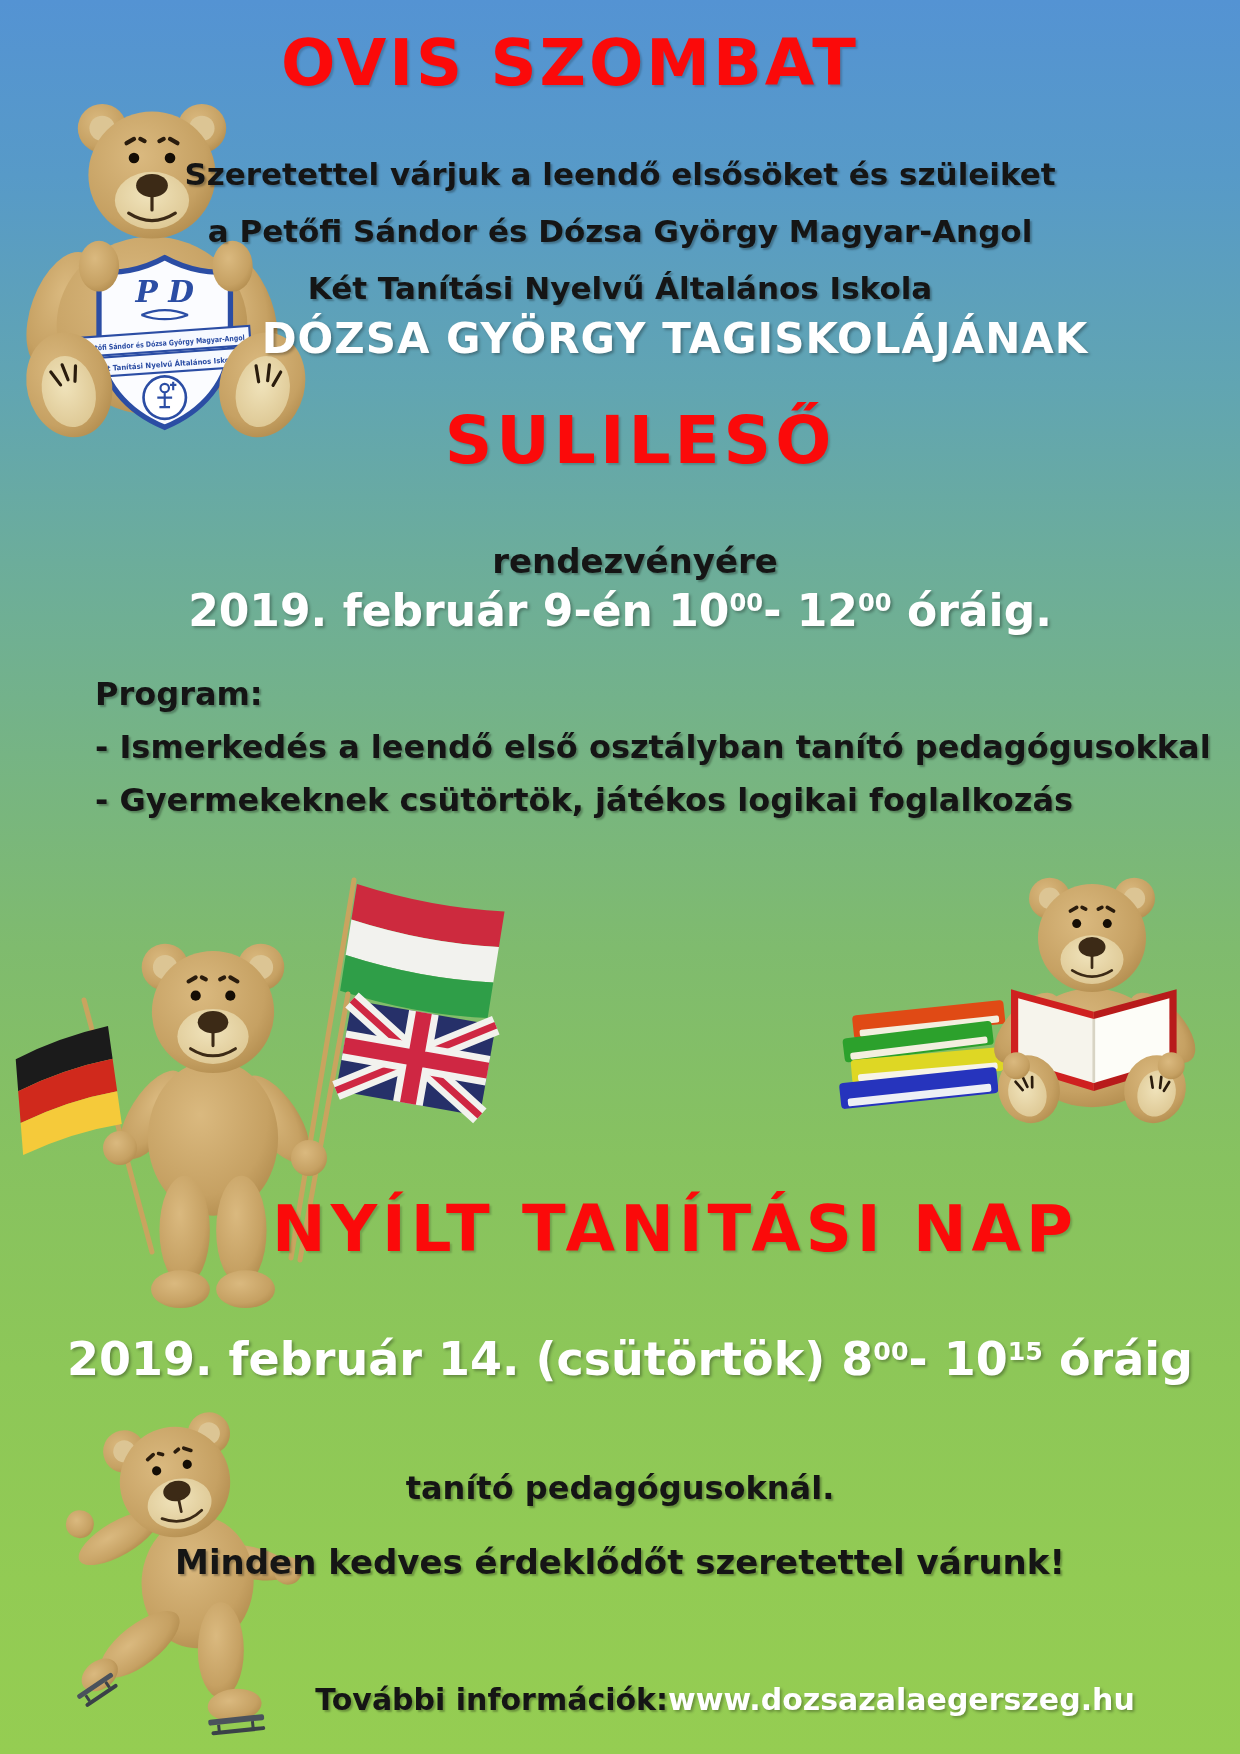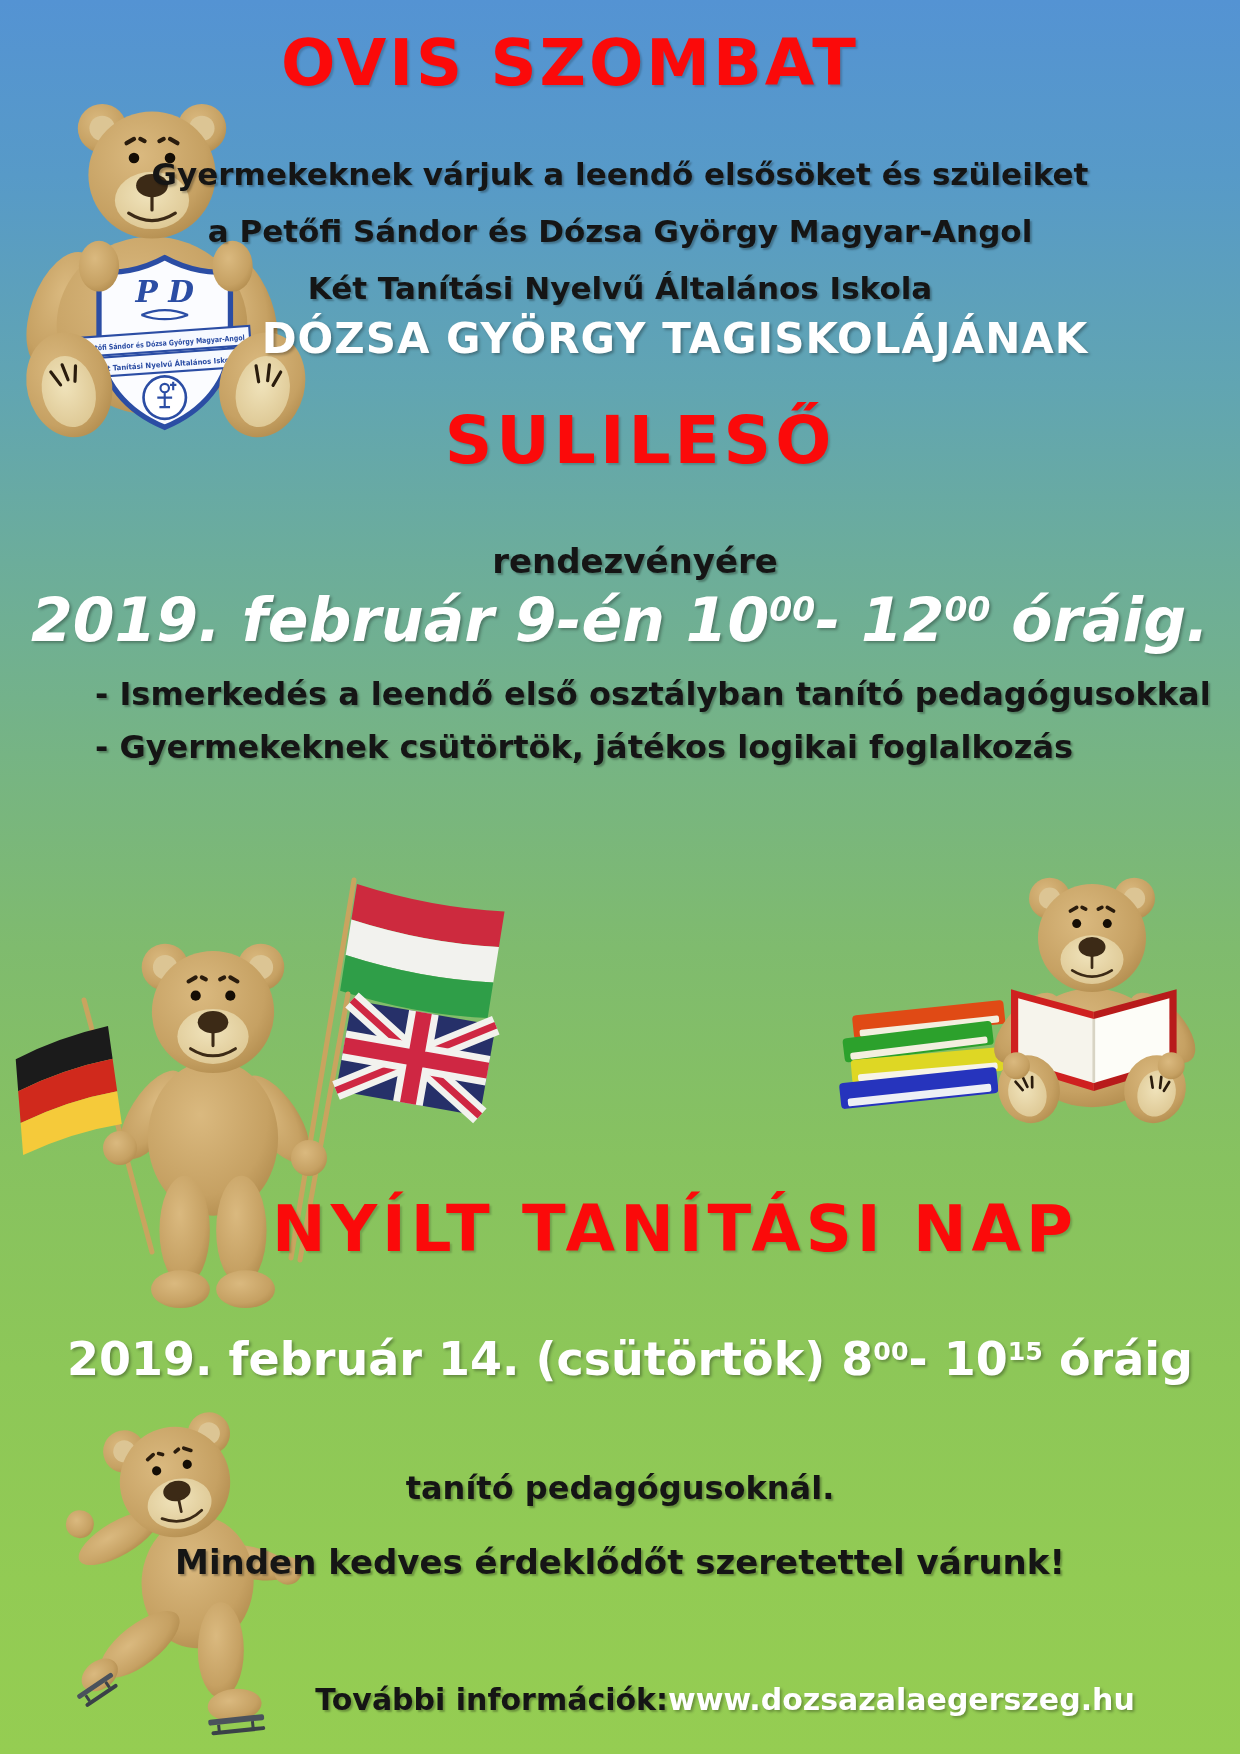--- a/index.html
+++ b/index.html
@@ -13,21 +13,21 @@
   .art { position:absolute; left:0; top:0; }
   .txt { position:absolute; left:0; width:1240px; text-align:center; white-space:nowrap; }
   .black { color:#151515; text-shadow:2px 2px 2px rgba(0,0,0,0.28); }
   .white { color:#ffffff; text-shadow:2px 2px 3px rgba(0,0,0,0.30); }
   .red   { color:#fb0a0a; text-shadow:2px 2px 2px rgba(0,0,0,0.18); }
   .title    { top:26px;  font-size:64px; letter-spacing:3px; transform:translateX(-50px); }
   .intro    { top:146px; font-size:31px; line-height:57px; }
   .branch   { top:314px; font-size:42px; transform:translateX(55px); letter-spacing:1px; }
   .sulileso { top:402px; font-size:66px; letter-spacing:4px; transform:translateX(20px); }
   .rendez   { top:541px; font-size:34px; transform:translateX(15px); }
-  .date1    { top:585px; font-size:60px;font-style:italic; }
+  .date1    { top:585px; font-size:44px; }
   .program  { top:668px; left:95px; width:1120px; text-align:left; font-size:32px; line-height:53px; }
   .nyilt    { top:1192px; font-size:64px; letter-spacing:5px; transform:translateX(55px); }
   .date2    { top:1332px; font-size:46px; transform:translateX(10px); }
   .desc1    { top:1410px; font-size:32px; }
   .desc2    { top:1469px; font-size:32px; }
   .closing  { top:1542px; font-size:34px; }
   .footer   { top:1682px; font-size:30px; transform:translateX(105px); }
   .footer .lbl { color:#151515; text-shadow:2px 2px 2px rgba(0,0,0,0.28); margin-right:0; }
   .footer .url { color:#ffffff; text-shadow:2px 2px 3px rgba(0,0,0,0.30); }
   sup { font-size:0.55em; vertical-align:baseline; position:relative; top:-0.6em; }
@@ -205,36 +205,37 @@
         <line x1="12" y1="254" x2="62" y2="254" stroke="#3a4148" stroke-width="4" stroke-linecap="round"></line>
         <path d="M18,246 l0,8 M52,246 l0,8" stroke="#3a4148" stroke-width="3"></path>
       </g>
       <use href="#bhead" transform="rotate(-6) scale(0.92)"></use>
     </g>
   </svg>
 
   <h1 class="txt title red" style="margin:0">OVIS SZOMBAT</h1>
 
   <div class="txt intro black">
-    <div>Gyermekeknek várjuk a leendő elsősöket és szüleiket</div>
+    <div>Szeretettel várjuk a leendő elsősöket és szüleiket</div>
     <div>a Petőfi Sándor és Dózsa György Magyar-Angol</div>
     <div>Két Tanítási Nyelvű Általános Iskola</div>
   </div>
 
   <div class="txt branch white">DÓZSA GYÖRGY TAGISKOLÁJÁNAK</div>
 
   <div class="txt sulileso red">SULILESŐ</div>
 
   <div class="txt rendez black">rendezvényére</div>
 
   <div class="txt date1 white">
     <span>2019. február 9-én 10</span><sup>00</sup><span>- 12</span><sup>00</sup><span> óráig.</span>
   </div>
 
   <div class="txt program black">
+    <div>Program:</div>
     <div>- Ismerkedés a leendő első osztályban tanító pedagógusokkal</div>
     <div>- Gyermekeknek csütörtök, játékos logikai foglalkozás</div>
   </div>
 
   <div class="txt nyilt red">NYÍLT TANÍTÁSI NAP</div>
 
   <div class="txt date2 white">
     <span>2019. február 14. (csütörtök) 8</span><sup>00</sup><span>- 10</span><sup>15</sup><span> óráig</span>
   </div>
 

